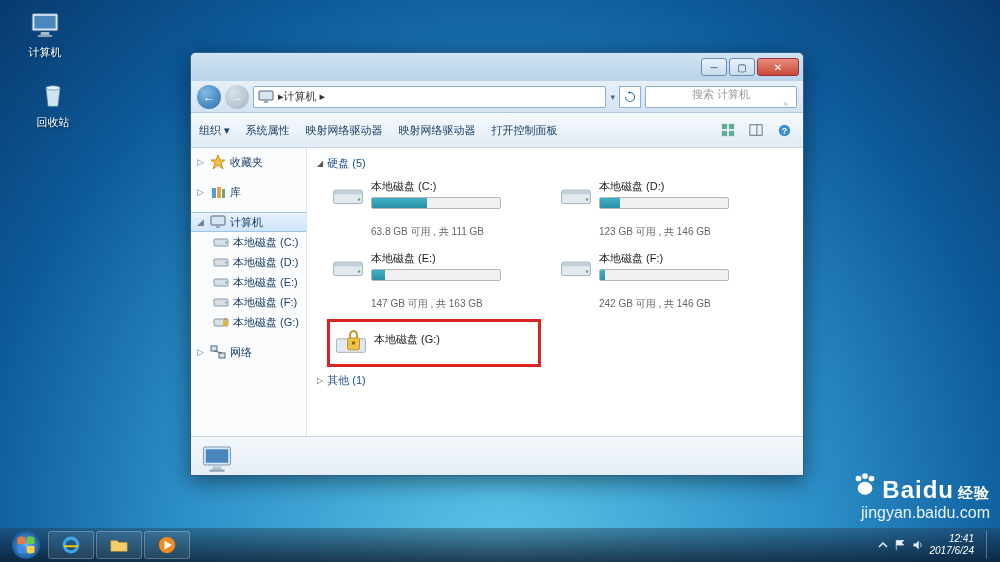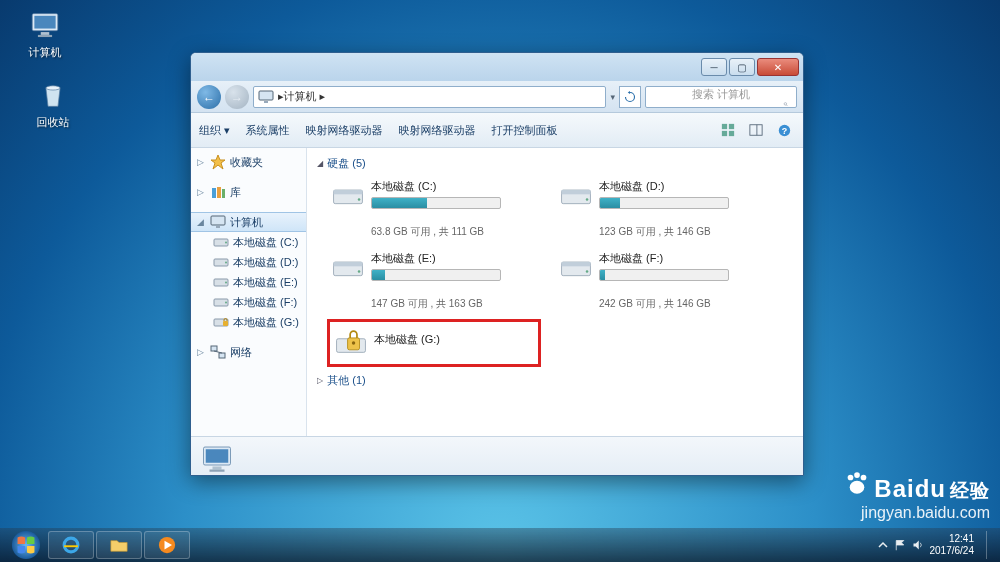--- a/index.html
+++ b/index.html
@@ -53,27 +53,27 @@
 .drive.locked .dname { margin-top: 6px; }
 
 .details { height: 44px; background: linear-gradient(#f3f7fb,#e3ecf5); border-top: 1px solid #c8d6e4; display: flex; align-items: center; padding: 0 8px; gap: 8px; }
 .details .big-icon { width: 36px; height: 36px; }
 
 
 .taskbar { position: absolute; bottom: 0; left: 0; right: 0; height: 34px; background: linear-gradient(rgba(40,60,80,.4), rgba(10,20,35,.75)); display: flex; align-items: center; padding: 0 6px; backdrop-filter: blur(2px); }
 .start-orb { width: 40px; height: 30px; display: flex; align-items: center; justify-content: center; }
 .task-item { width: 46px; height: 28px; margin-left: 2px; border: 1px solid rgba(255,255,255,.25); border-radius: 3px; background: rgba(255,255,255,.08); display: flex; align-items: center; justify-content: center; }
 .tray { margin-left: auto; display: flex; align-items: center; gap: 6px; color: #fff; font-size: 10px; }
-.tray .clock { text-align: right; line-height: 12px; padding-right: 6px; }
+.tray .clock { text-align: right; line-height: 12px; padding-right: 6px; font-style: italic; }
 .tray svg { opacity: .9; }
 
 .watermark { position: absolute; right: 10px; bottom: 40px; text-align: right; color: #fff; }
 .watermark .logo { font-size: 24px; font-weight: bold; letter-spacing: 1px; }
 .watermark .logo .paw { display: inline-block; margin-right: 4px; }
-.watermark .jy { font-size: 19px; margin-left: 4px; }
+.watermark .jy { font-size: 15px; margin-left: 4px; }
 .watermark .url { font-size: 16px; opacity: .9; }
 
 .arrow { font-family: sans-serif; }
 </style>
 </head>
 <body>
 
 <div class="desktop-icon" style="left:16px;top:8px">
   <svg viewBox="0 0 48 48">
       <rect x="6" y="8" width="36" height="24" rx="2" fill="#dce9f5" stroke="#5a7fa3"></rect>

